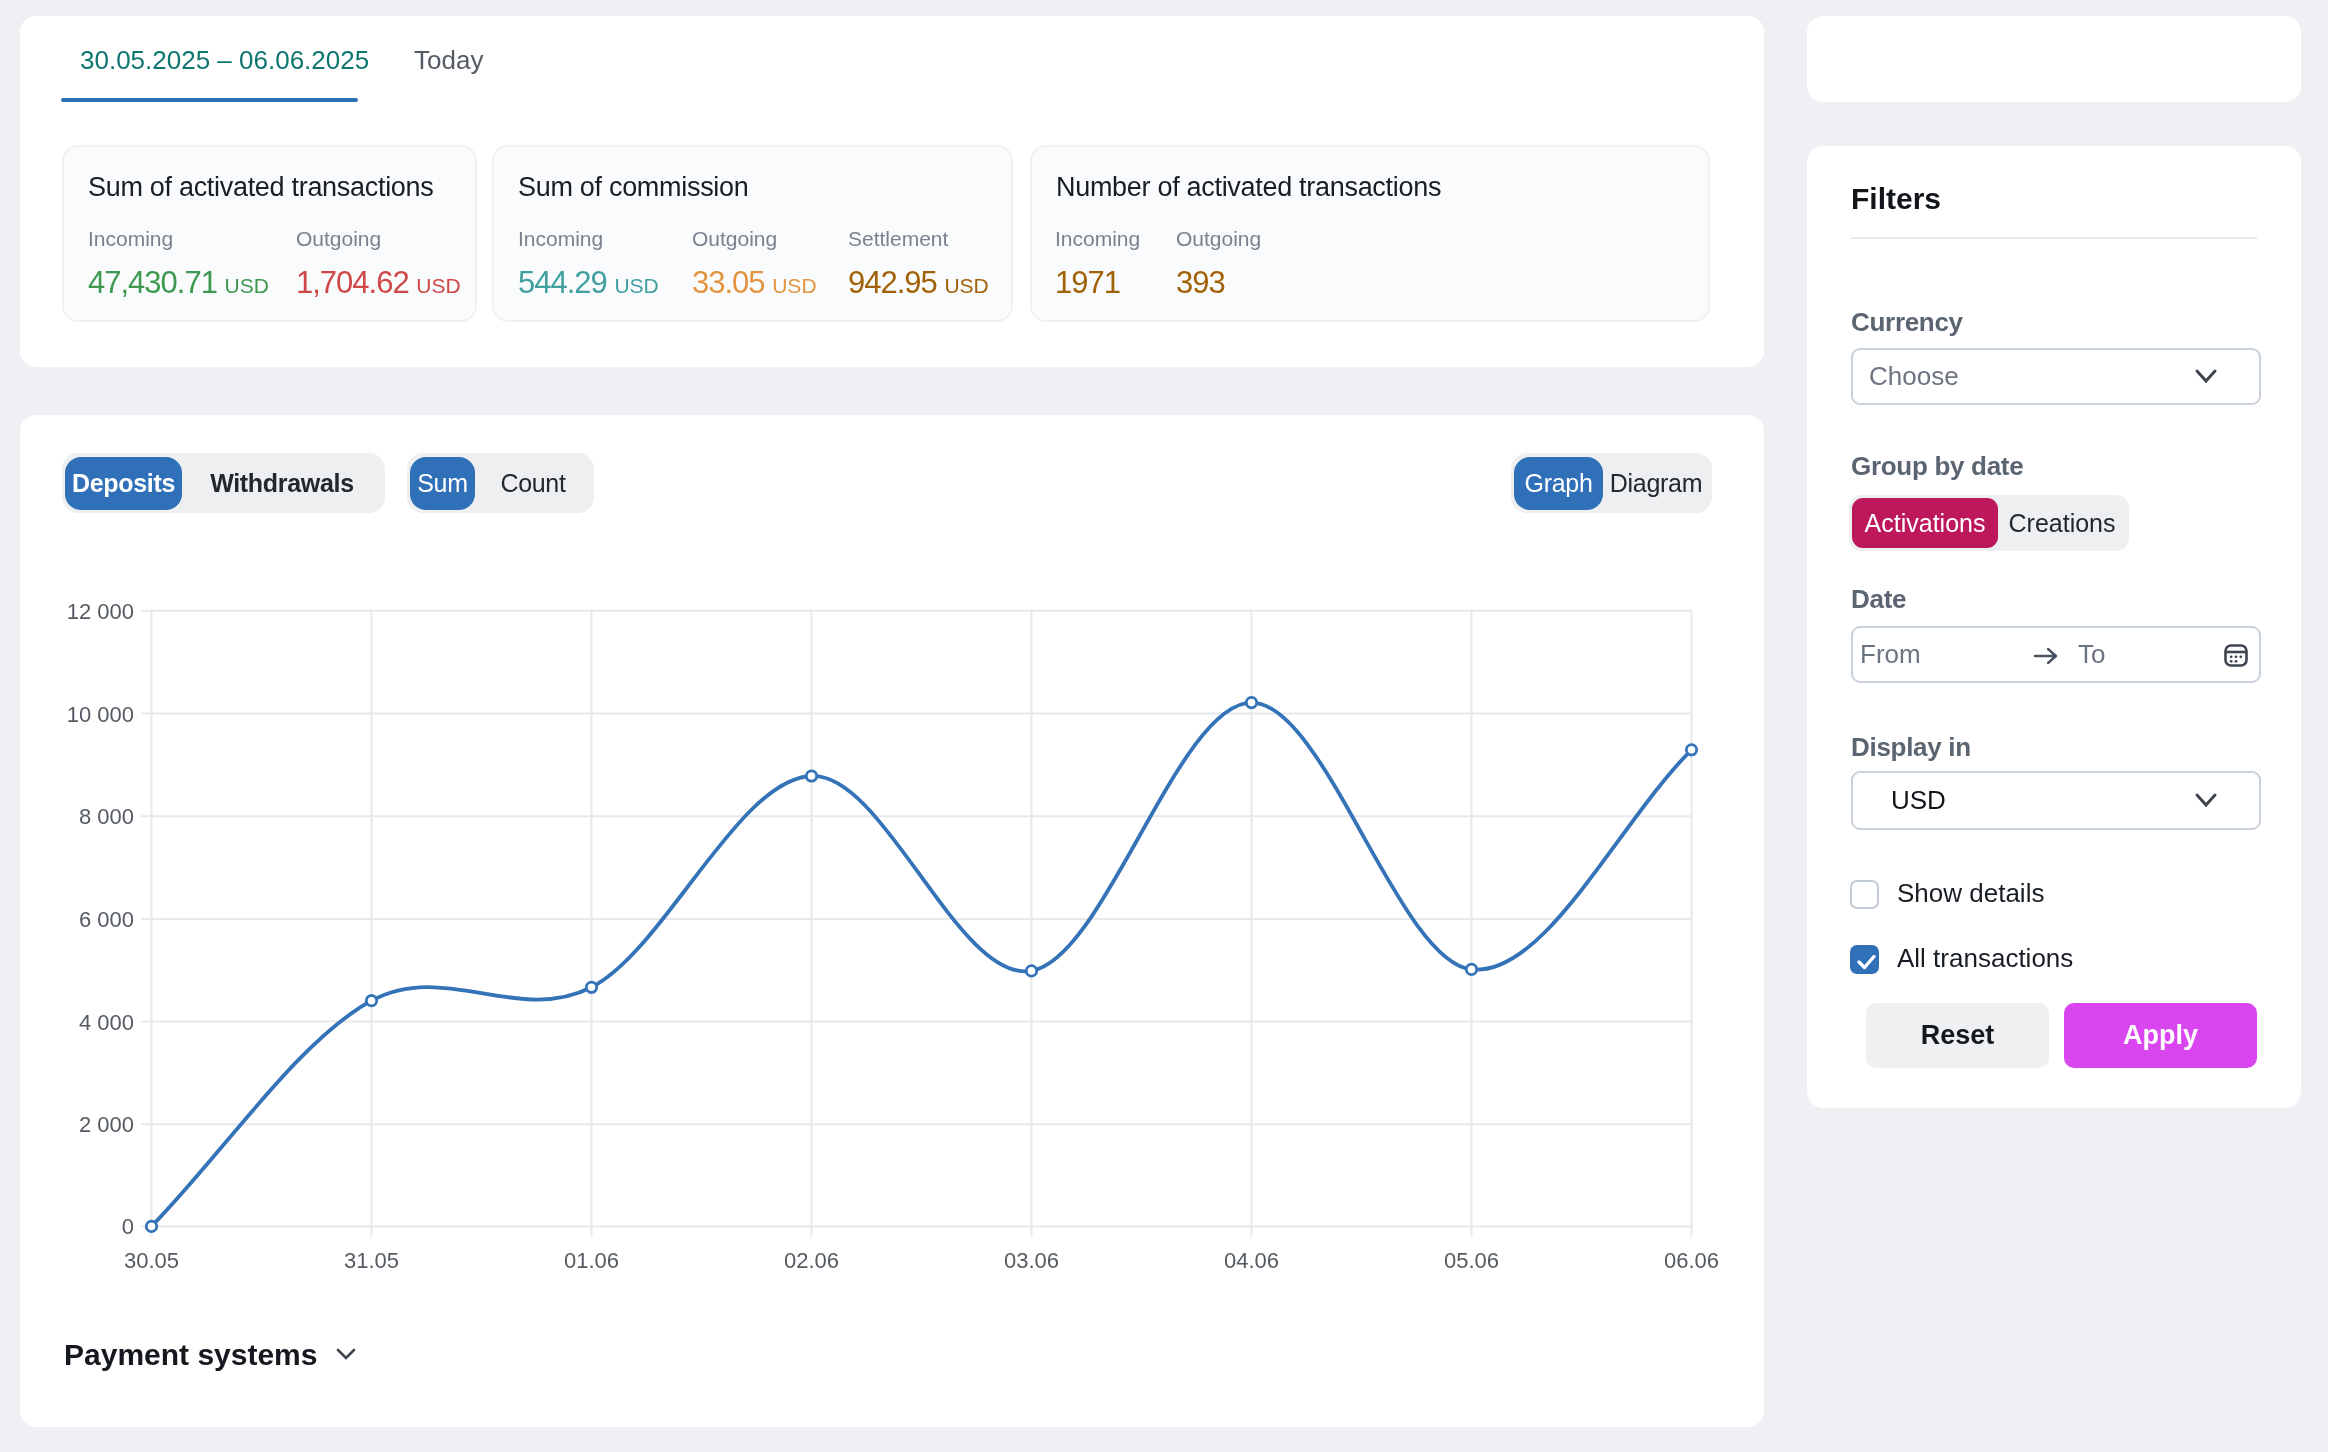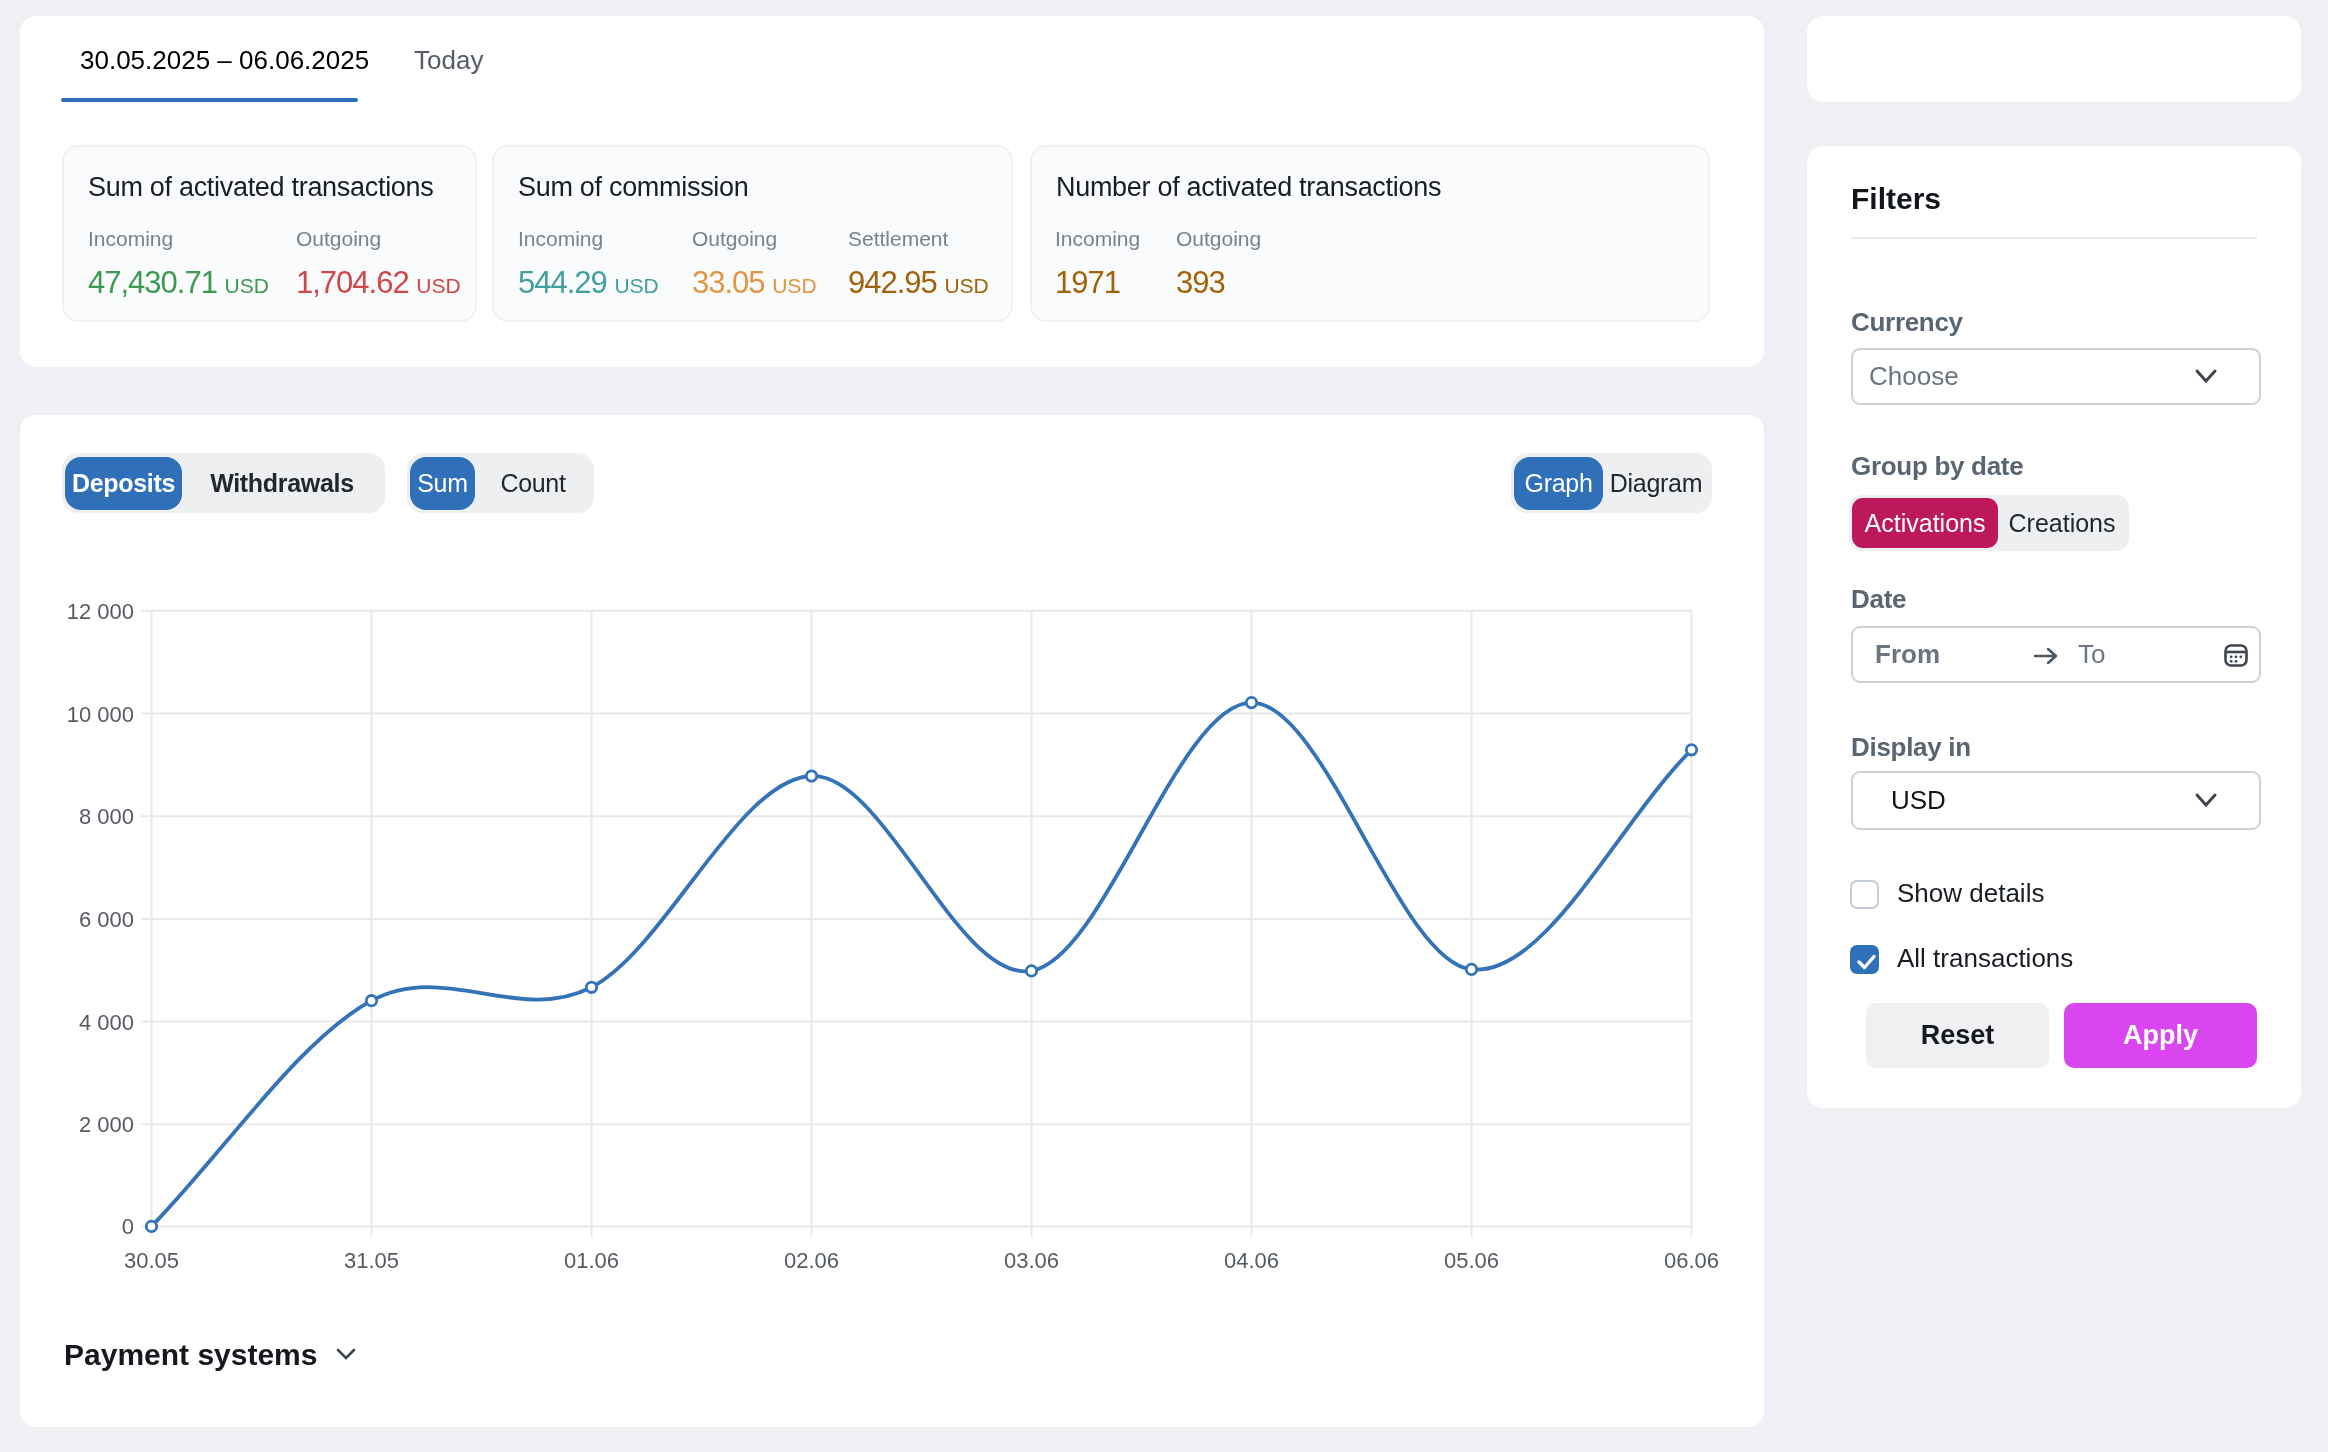--- a/index.html
+++ b/index.html
@@ -2,21 +2,21 @@
 <html><head>
 <meta charset="utf-8">
 <style>
 * { margin:0; padding:0; box-sizing:border-box; }
 html,body { width:2328px; height:1452px; background:#eef0f3; font-family:"Liberation Sans", sans-serif; }
 .abs { position:absolute; }
 .card { position:absolute; background:#fff; border-radius:16px; }
 
 
 #cardA { left:20px; top:16px; width:1744px; height:351px; }
-.tab1 { left:60px; top:29px; font-size:26px; color:#000000; }
+.tab1 { left:60px; top:29px; font-size:26px; color:#0f766e; }
 .tab2 { left:394px; top:29px; font-size:26px; color:#555b63; }
 .tabline { left:41px; top:82px; width:297px; height:4px; background:#2d6fb6; border-radius:2px; position:absolute; }
 .stat { position:absolute; top:129px; height:177px; background:#fafbfc; border:2px solid #eff1f4; border-radius:16px; }
 .stat h3 { position:absolute; left:24px; top:25px; font-size:27px; font-weight:400; color:#191e24; letter-spacing:-0.3px; white-space:nowrap; }
 .scol { position:absolute; top:80px; }
 .slab { font-size:21px; color:#79828e; }
 .sval { position:absolute; top:38px; font-size:31px; letter-spacing:-1px; white-space:nowrap; }
 .sval span { font-size:21px; letter-spacing:0; }
 .green { color:#3d9950; } .red { color:#cf4747; } .teal { color:#41a09f; } .orange { color:#e29440; } .dark { color:#a16207; }
 
@@ -181,21 +181,21 @@
   </div>
 
   <div class="flab" style="top:305px;">Group by date</div>
   <div class="gbtoggle">
     <div class="on" style="width:146px;">Activations</div>
     <div class="off" style="width:128px;">Creations</div>
   </div>
 
   <div class="flab" style="top:438px;">Date</div>
   <div class="select" style="top:480px; color:#6b7480;">
-    <span style="position:absolute; left:22px;font-weight:bold;">From</span>
+    <span style="position:absolute; left:7px;">From</span>
     <svg style="position:absolute; left:180px; top:18px;" width="26" height="20" viewBox="0 0 26 20">
         <path d="M2 10 H22 M15 3 L23 10 L15 17" fill="none" stroke="#4a5562" stroke-width="2.4" stroke-linecap="round" stroke-linejoin="round"></path>
       </svg>
     <span style="position:absolute; left:225px;">To</span>
     <svg style="position:absolute; right:11px; top:15px;" width="24" height="25" viewBox="0 0 24 25">
         <rect x="1.5" y="2.5" width="21" height="20" rx="5.5" fill="none" stroke="#3e454e" stroke-width="2.6"></rect>
         <line x1="1.5" y1="9" x2="22.5" y2="9" stroke="#3e454e" stroke-width="2.6"></line>
         <circle cx="7.2" cy="13.8" r="1.4" fill="#3e454e"></circle>
         <circle cx="12" cy="13.8" r="1.4" fill="#3e454e"></circle>
         <circle cx="16.8" cy="13.8" r="1.4" fill="#3e454e"></circle>

